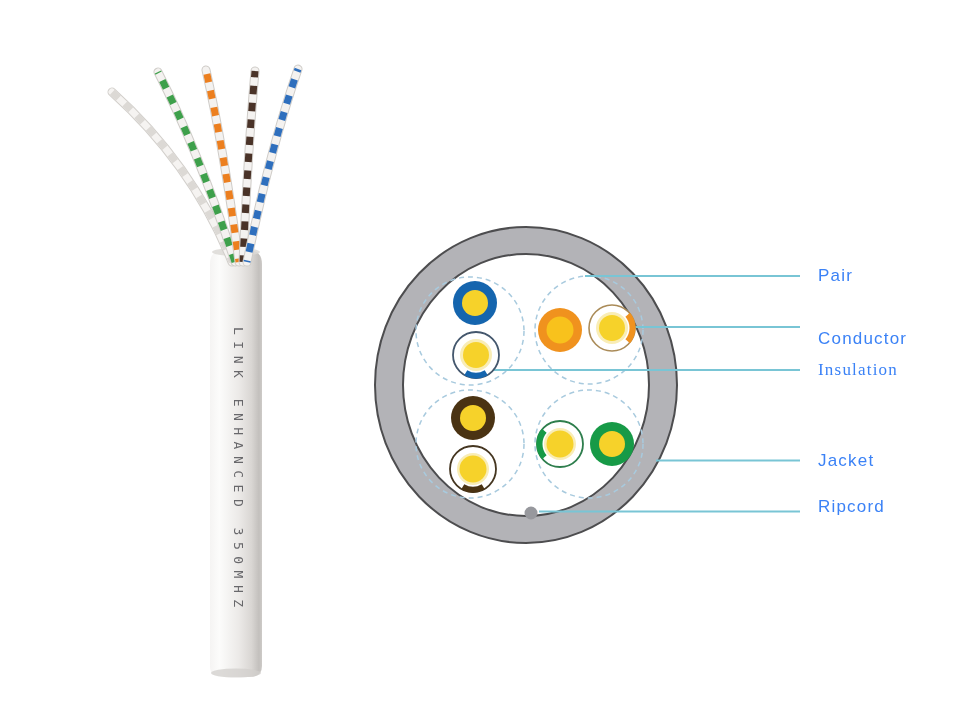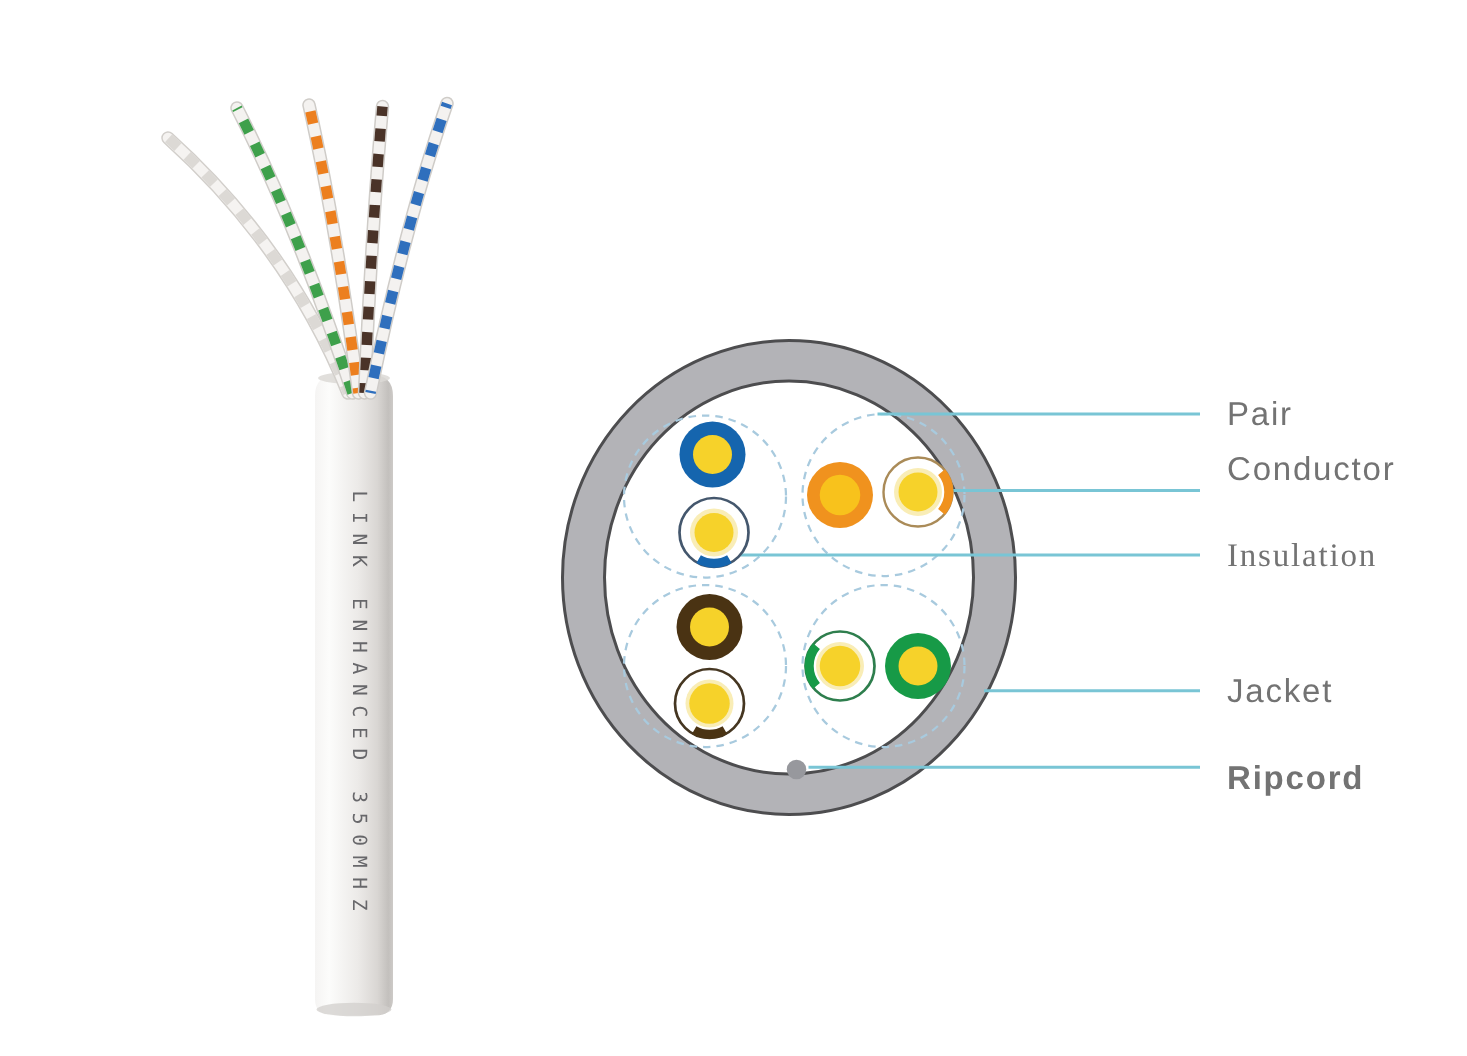--- a/index.html
+++ b/index.html
@@ -14,30 +14,30 @@
   }
   #art {
     position: absolute;
     left: 0; top: 0;
   }
   .diagram-label {
     position: absolute;
     left: 818px;
     height: 22px;
     line-height: 22px;
-    font-size: 22px;
+    font-size: 17px;
     letter-spacing: 1.2px;
-    color: #737373;
+    color: #3b82f6;
     white-space: nowrap;
   }
   #label-pair       { top: 265px; }
-  #label-conductor  { top: 302px; }
+  #label-conductor  { top: 328px; }
   #label-insulation { top: 359px; font-family: Liberation Serif, serif; }
   #label-jacket     { top: 450px; text-align: right; }
-  #label-ripcord    { top: 508px; font-weight: bold; }
+  #label-ripcord    { top: 496px; }
   #jacket-print {
     position: absolute;
     left: 246px;
     top: 327px;
     transform: rotate(90deg);
     transform-origin: 0 0;
     font-family: "DejaVu Sans Mono", "Liberation Mono", monospace;
     font-size: 13px;
     letter-spacing: 6.5px;
     color: #56565a;

